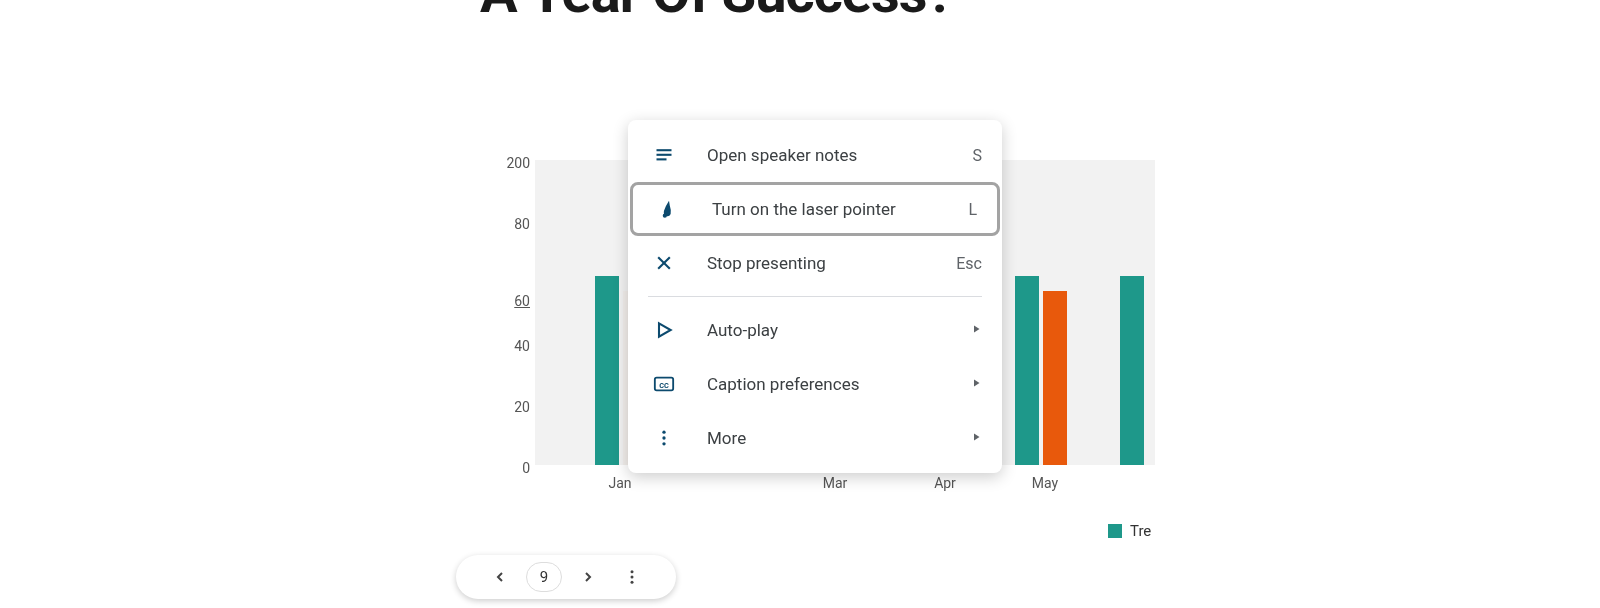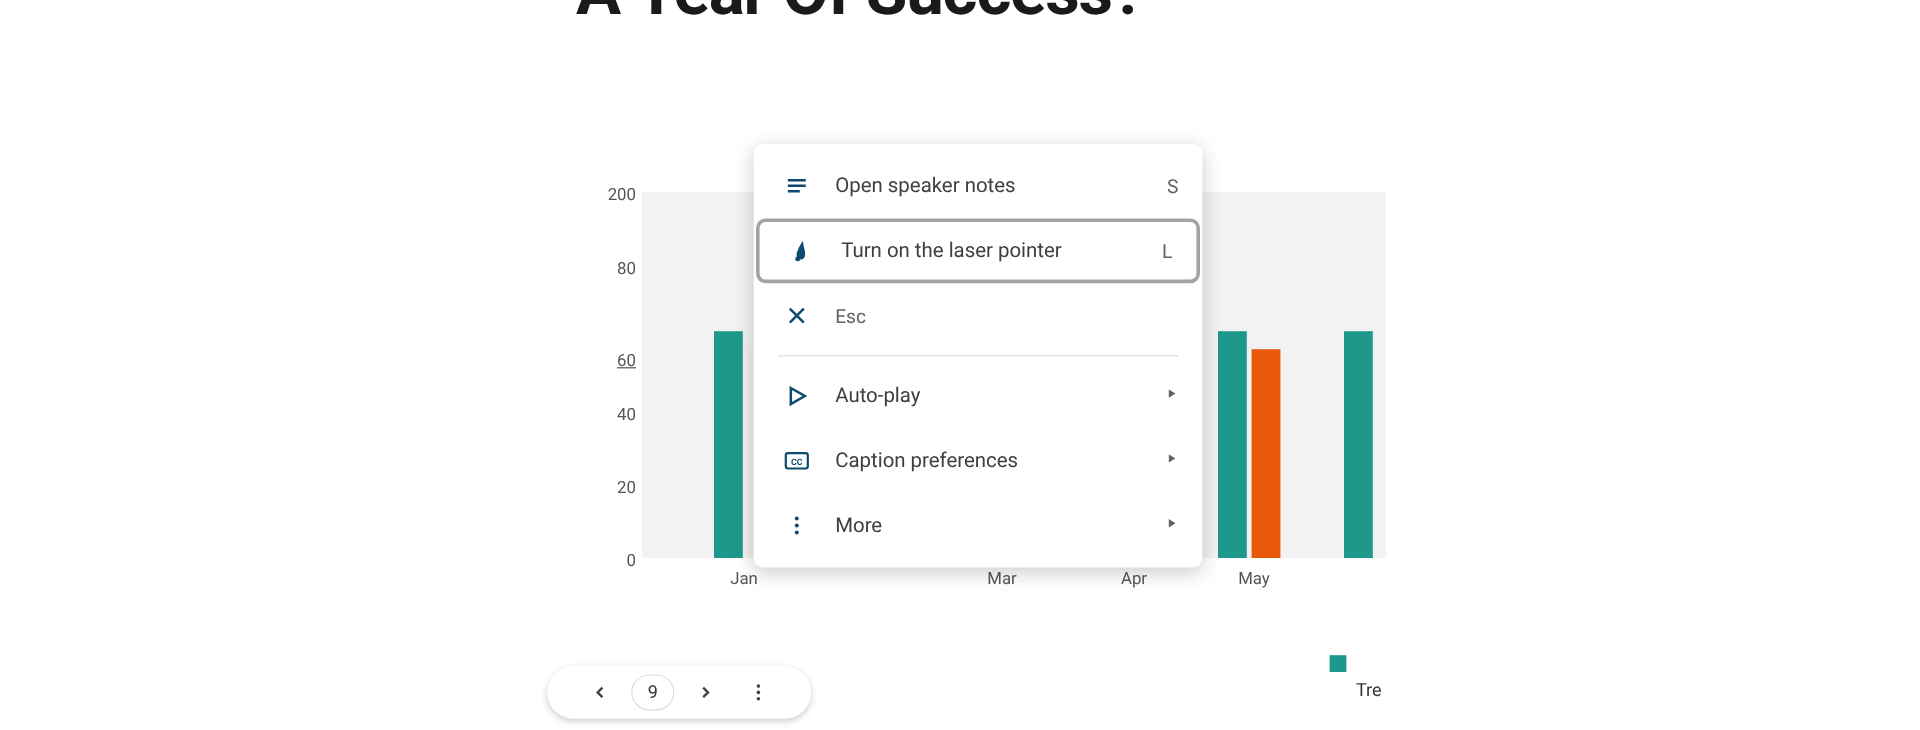--- a/index.html
+++ b/index.html
@@ -86,21 +86,20 @@
       gap: 8px;
     }
     .legend-swatch {
       width: 14px;
       height: 14px;
       background: #1e988a;
     }
     .legend-label {
       font-size: 15px;
       color: #333;
-      margin-top: 44px;
     }
     .control-bar {
       position: absolute;
       left: 456px;
       top: 555px;
       width: 220px;
       height: 44px;
       background: #fff;
       border-radius: 22px;
       box-shadow: 0 2px 6px rgba(0,0,0,0.2);
@@ -145,20 +144,21 @@
       padding: 8px 0;
     }
     .menu-item {
       display: flex;
       align-items: center;
       height: 54px;
       padding: 0 20px 0 24px;
       cursor: pointer;
       color: #3c4043;
       font-size: 17px;
+      gap: 11px;
     }
     .menu-item.highlighted {
       border: 3px solid #a3a3a3;
       border-radius: 8px;
       margin: 0 2px;
       height: 54px;
     }
     .menu-icon {
       width: 24px;
       height: 24px;
@@ -285,20 +285,21 @@
   </div>
 
 
   <div class="menu-item">
     <span class="menu-icon">
       <svg width="20" height="20" viewBox="0 0 24 24" fill="none" stroke="currentColor" stroke-width="2.5">
           <line x1="5" y1="5" x2="19" y2="19"></line>
           <line x1="19" y1="5" x2="5" y2="19"></line>
         </svg>
     </span>
+    <span class="menu-label">Stop presenting</span>
     <span class="menu-shortcut">Esc</span>
   </div>
 
   <div class="menu-divider"></div>
 
   <div class="menu-item">
     <span class="menu-icon">
       <svg width="20" height="20" viewBox="0 0 24 24" fill="none" stroke="currentColor" stroke-width="2.5">
           <polygon points="6 4 20 12 6 20 6 4"></polygon>
         </svg>

